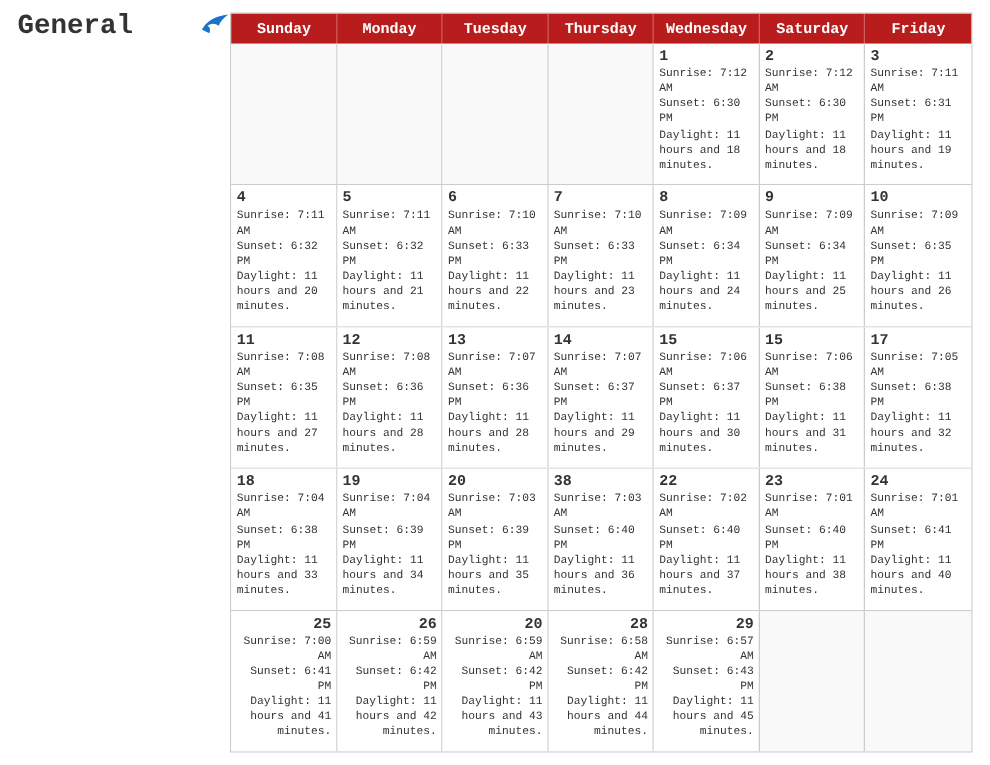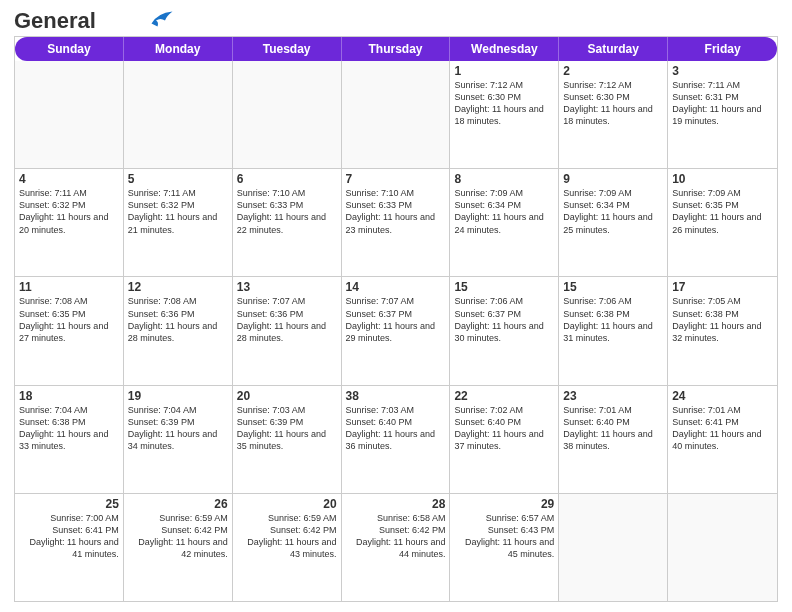--- a/index.html
+++ b/index.html
@@ -8,21 +8,22 @@
       background: #fff;
       width: 792px;
       height: 612px;
       overflow: hidden;
     }
     .page {
       width: 792px;
       height: 612px;
       padding: 10px 14px;
       display: flex;
-      flex-direction: column;
+      flex-direction: row;
+      font-family: Liberation Mono, monospace;
     }
     .header {
       display: flex;
       justify-content: space-between;
       align-items: flex-start;
       margin-bottom: 6px;
     }
     .logo {
       display: flex;
       flex-direction: column;
@@ -55,22 +56,21 @@
     }
     .calendar {
       flex: 1;
       border: 1px solid #ccc;
       display: flex;
       flex-direction: column;
     }
     .cal-header-row {
       display: grid;
       grid-template-columns: repeat(7, 1fr);
-      background: #6d28d9;
-      border-radius: 12px;
+      background: #b91c1c;
     }
     .cal-header-cell {
       color: #fff;
       font-size: 12px;
       font-weight: bold;
       text-align: center;
       padding: 5px 4px;
       border-right: 1px solid rgba(255,255,255,0.3);
     }
     .cal-header-cell:last-child { border-right: none; }

